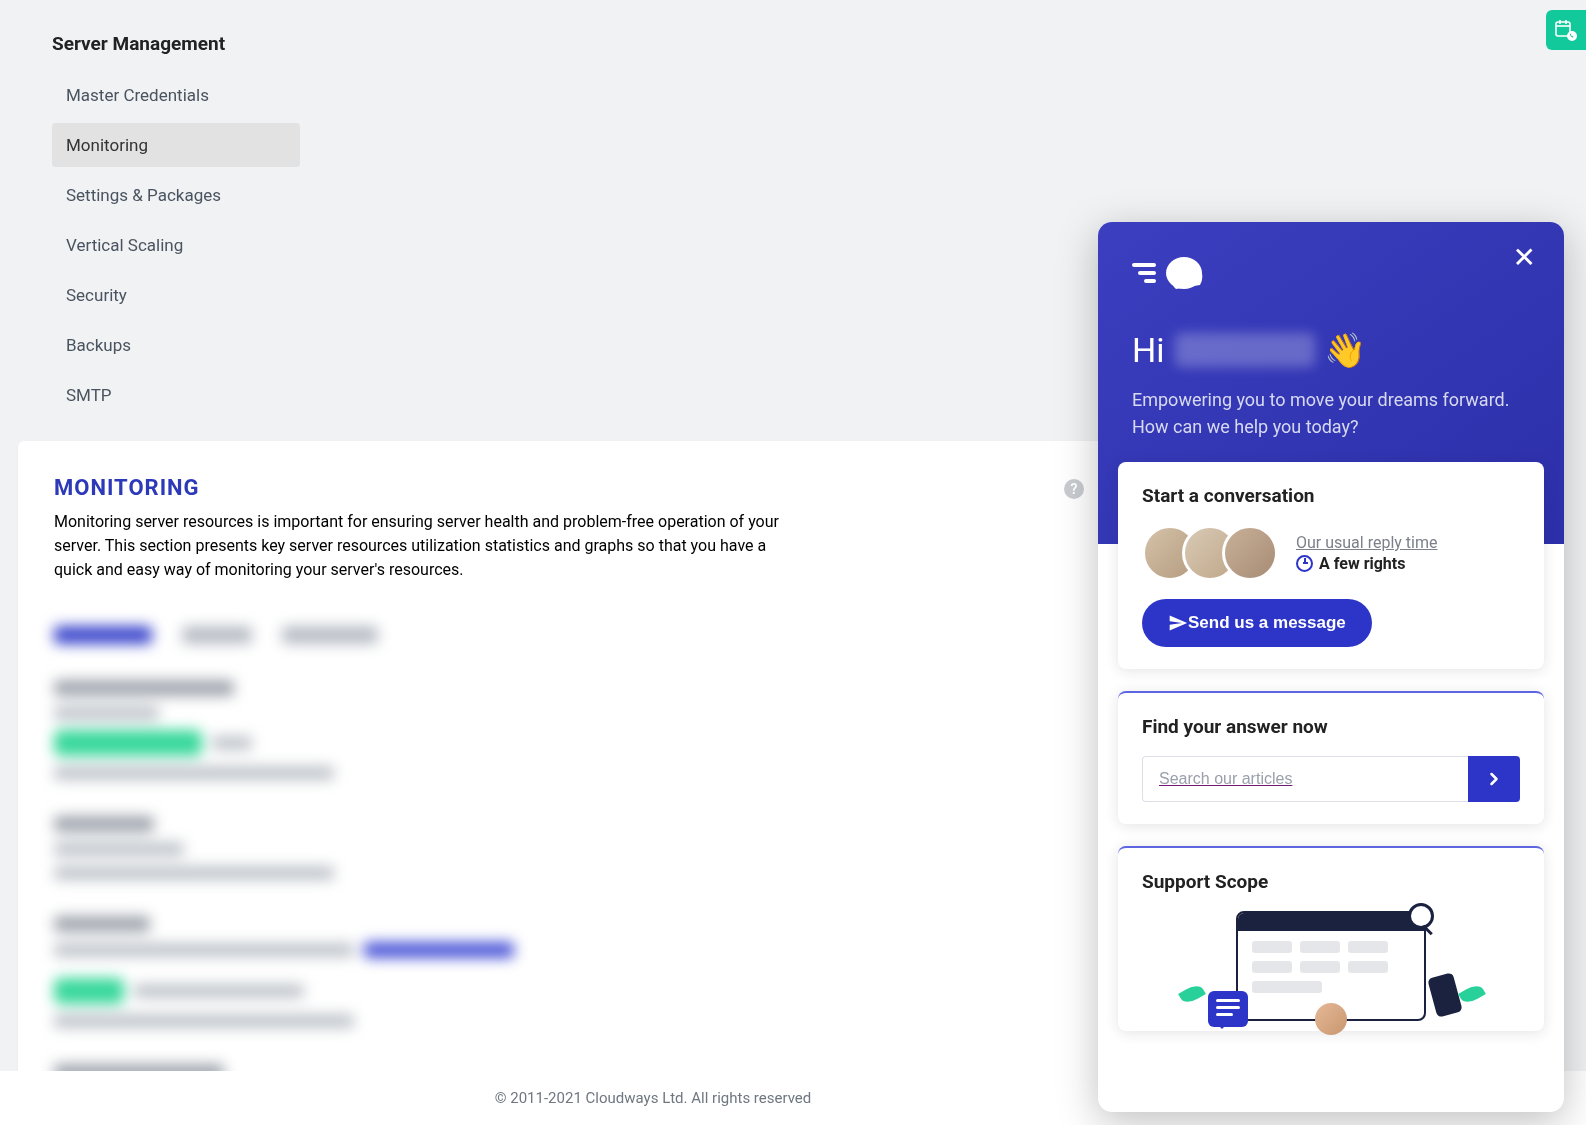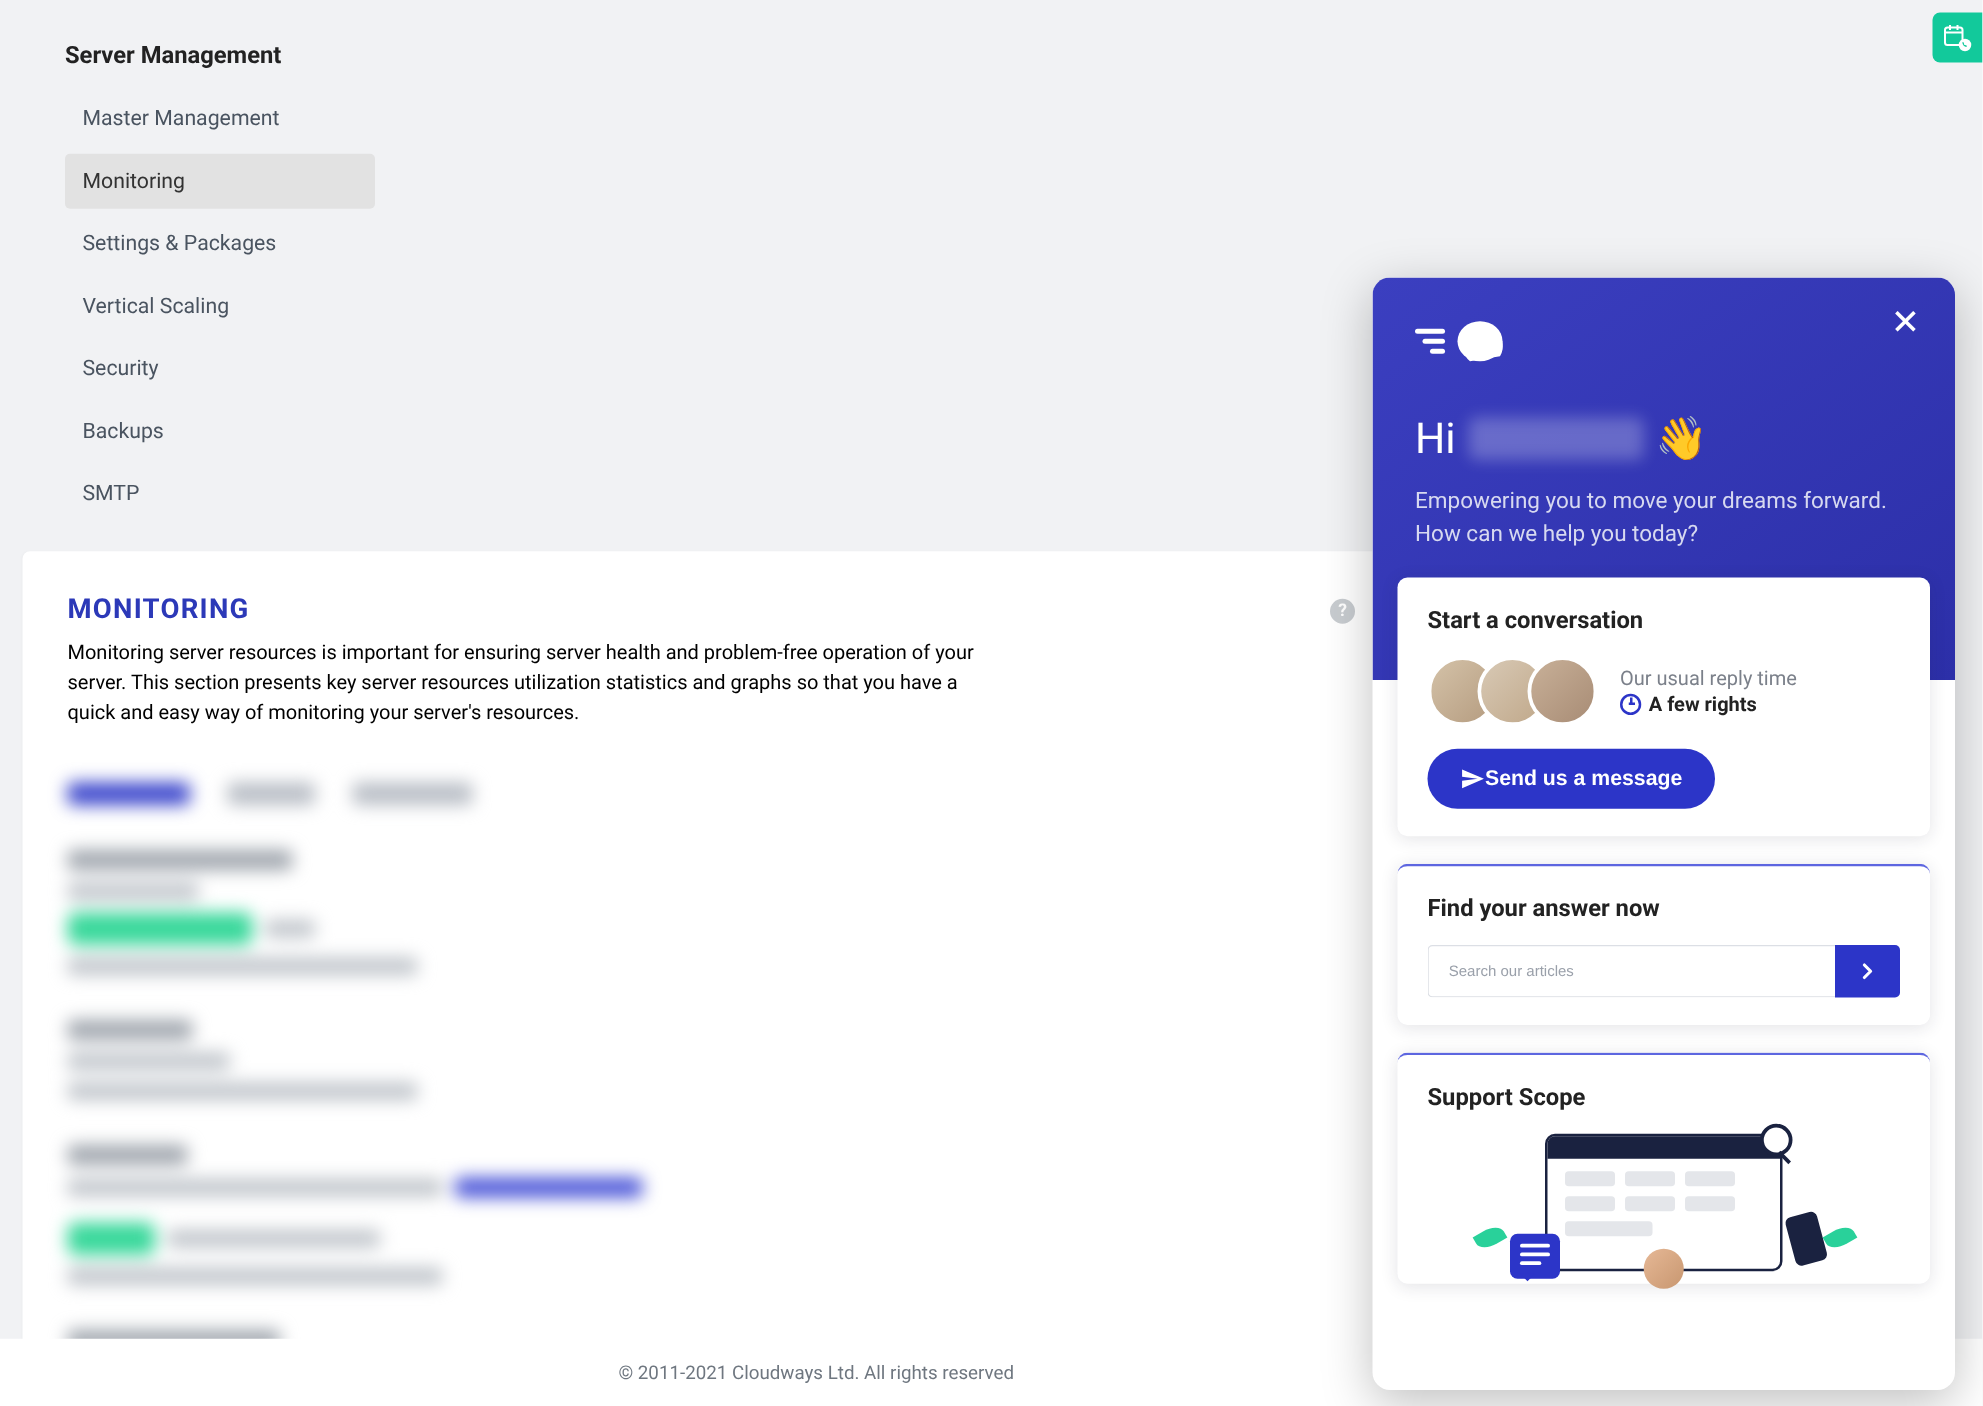--- a/index.html
+++ b/index.html
@@ -128,38 +128,39 @@
     .avatars-row { display:flex; align-items:center; gap:18px; margin-bottom:18px;}
     .avatars { display:flex; }
     .avatar {
       width:56px; height:56px; border-radius:50%;
       border:3px solid #fff;
       background:linear-gradient(135deg,#c8b098,#a88c75);
       margin-left:-16px;
     }
     .avatar:first-child{margin-left:0; background:linear-gradient(135deg,#d4c2a8,#b59c80);}
     .avatar:nth-child(2){ background:linear-gradient(135deg,#d8c9b5,#c0a88a);}
-    .reply-info { font-size:16px; color:#7b808a;}
+    .reply-info { font-size:16px; color:#7b808a;text-decoration:underline;}
     .reply-line2 { display:flex; align-items:center; gap:6px; margin-top:2px; font-size:16px; color:#222; font-weight:700;}
     .clock-icon { width:17px; height:17px; border:2px solid #2c35c8; border-radius:50%; position:relative;}
     .clock-icon::after{content:"";position:absolute;width:5px;height:2px;background:#2c35c8;top:5px;left:5px;}
     .clock-icon::before{content:"";position:absolute;width:2px;height:6px;background:#2c35c8;top:1px;left:6px;}
     .send-btn {
       display:inline-flex; align-items:center; gap:0;
       background:#2c35c8; color:#fff; font-size:17px; font-weight:700;
       border:none; border-radius:28px; padding:14px 26px; cursor:pointer;
     }
     .send-icon{width:20px;height:20px;}
 
     .card.accent{ border-top:2px solid #5d66e0; }
     .search-row{ display:flex; }
     .search-input{
       flex:1; border:1px solid #dcdfe5; border-right:none;
-      border-radius:4px 0 0 4px; padding:13px 16px; font-size:12px;
+      border-radius:4px 0 0 4px; padding:13px 16px; font-size:16px;
       color:#701a75;
+      text-decoration:underline;
     }
     .search-input::placeholder{color:#9aa0aa;}
     .search-go{
       width:52px; background:#2c35c8; border:none;
       border-radius:0 4px 4px 0; cursor:pointer;
       display:flex; align-items:center; justify-content:center;
     }
 
     .scope-illustration{
       margin-top:16px; display:flex; justify-content:center; position:relative; height:120px;
@@ -203,21 +204,21 @@
     }
     .leaf-l{left:38px; transform:rotate(-30deg);}
     .leaf-r{right:36px; transform:rotate(150deg);}
   </style>
 </head>
 <body>
 
 <div class="layout">
   <aside class="sidebar">
     <div class="sidebar-title">Server Management</div>
-    <div class="sidebar-item"><span>Master Management</span></div>
+    <div class="sidebar-item"><span>Master Credentials</span></div>
     <div class="sidebar-item active"><span>Monitoring</span></div>
     <div class="sidebar-item"><span>Settings &amp; Packages</span></div>
     <div class="sidebar-item"><span>Vertical Scaling</span></div>
     <div class="sidebar-item"><span>Security</span></div>
     <div class="sidebar-item"><span>Backups</span></div>
     <div class="sidebar-item"><span>SMTP</span></div>
   </aside>
 
   <div class="main-wrap">
     <div class="main-card">

